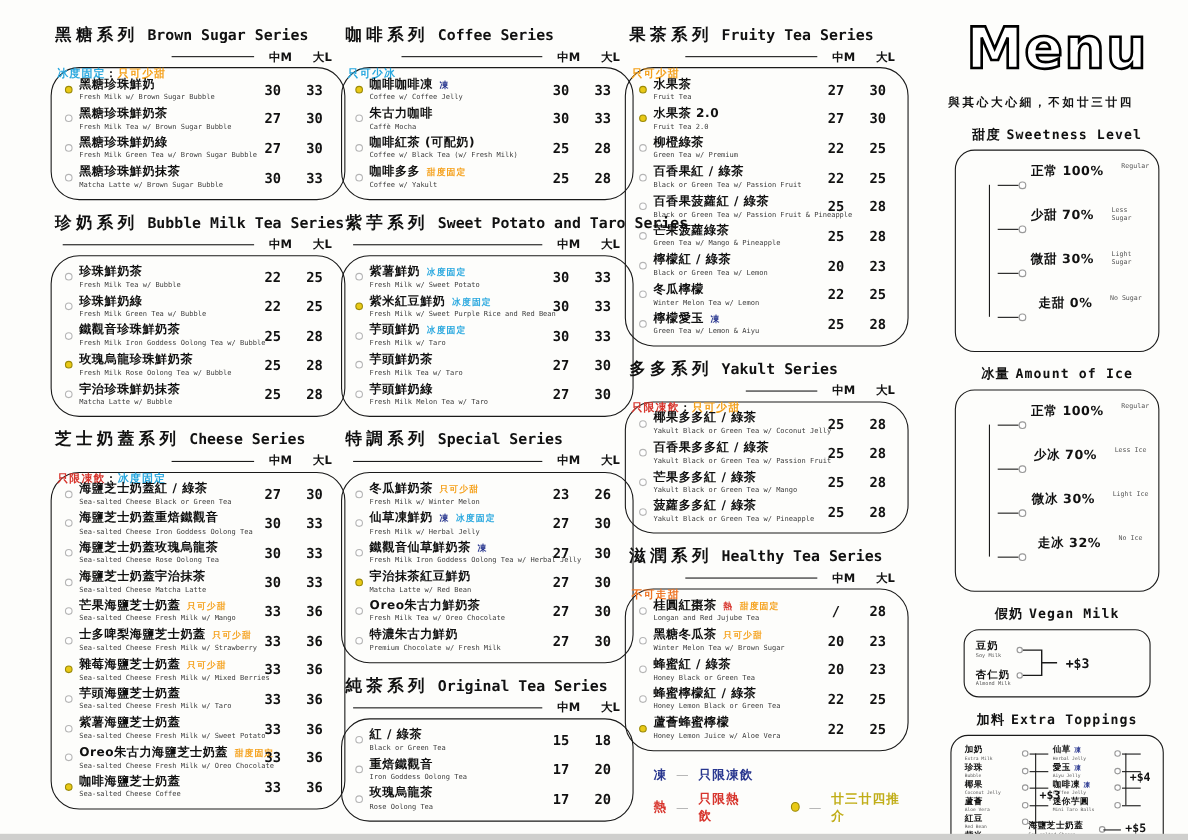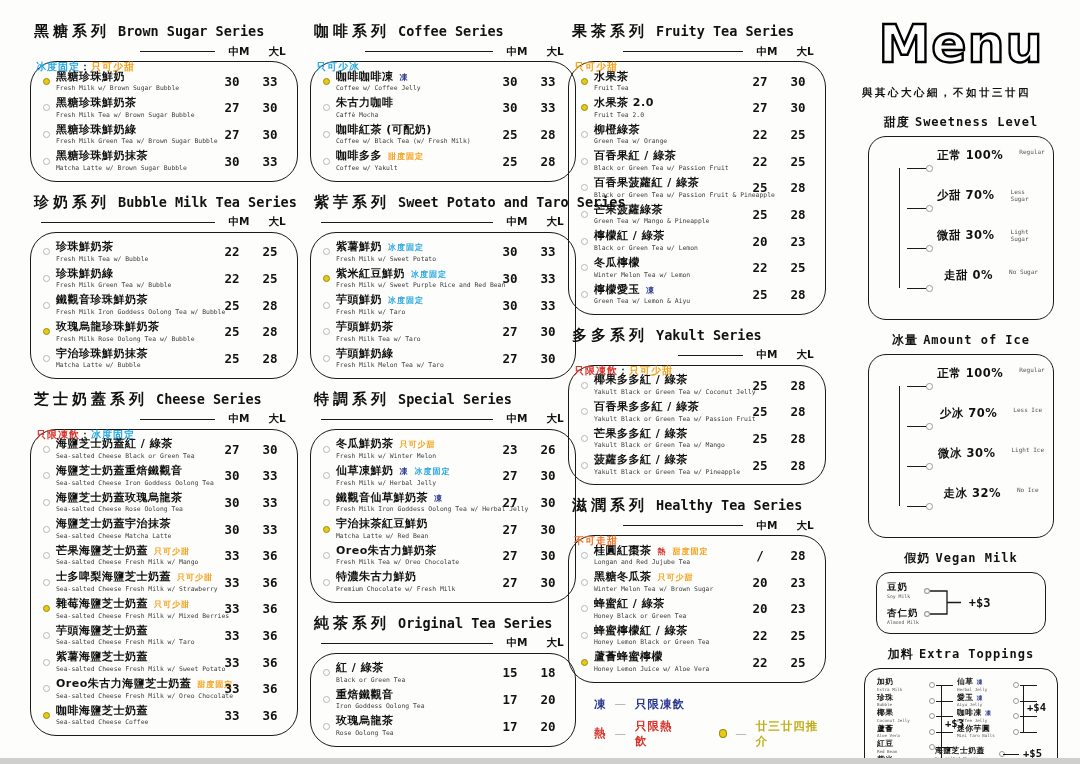--- a/index.html
+++ b/index.html
@@ -2,21 +2,21 @@
 <html><head>
 <meta charset="utf-8">
 <style>
   html,body{margin:0;padding:0;}
   body{
     width:1080px;height:764px;position:relative;background:#fdfdfb;
     font-family:"DejaVu Sans","Liberation Sans",sans-serif;color:#111;
     overflow:hidden;
   }
   .col{position:absolute;top:22px;}
-  #col1{left:30px;width:268px;}
+  #col1{left:46px;width:268px;}
   #col2{left:310px;width:266px;}
   #col3{left:568px;width:258px;}
   #col4{left:862px;width:198px;top:14px;}
 
   
   .menu-section{margin-bottom:11px;}
   .sec-title{display:flex;align-items:baseline;gap:8px;margin:0 0 3px 4px;white-space:nowrap;}
   .sec-title .t-zh{font-size:15px;font-weight:800;letter-spacing:4px;}
   .sec-title .t-en{font-size:13.5px;font-weight:bold;font-family:"DejaVu Sans Mono","Liberation Mono",monospace;letter-spacing:0px;}
   .sec-head{display:flex;align-items:center;margin:0 2px 2px 6px;height:15px;}
@@ -550,21 +550,21 @@
             <div class="zh">水果茶 2.0</div>
             <div class="en">Fruit Tea 2.0</div>
           </div>
           <span class="price">27</span>
           <span class="price">30</span>
         </div>
         <div class="item">
           <span class="dot"></span>
           <div class="main">
             <div class="zh">柳橙綠茶</div>
-            <div class="en">Green Tea w/ Orange</div>
+            <div class="en">Green Tea w/ Premium</div>
           </div>
           <span class="price">22</span>
           <span class="price">25</span>
         </div>
         <div class="item">
           <span class="dot"></span>
           <div class="main">
             <div class="zh">百香果紅 / 綠茶</div>
             <div class="en">Black or Green Tea w/ Passion Fruit</div>
           </div>

